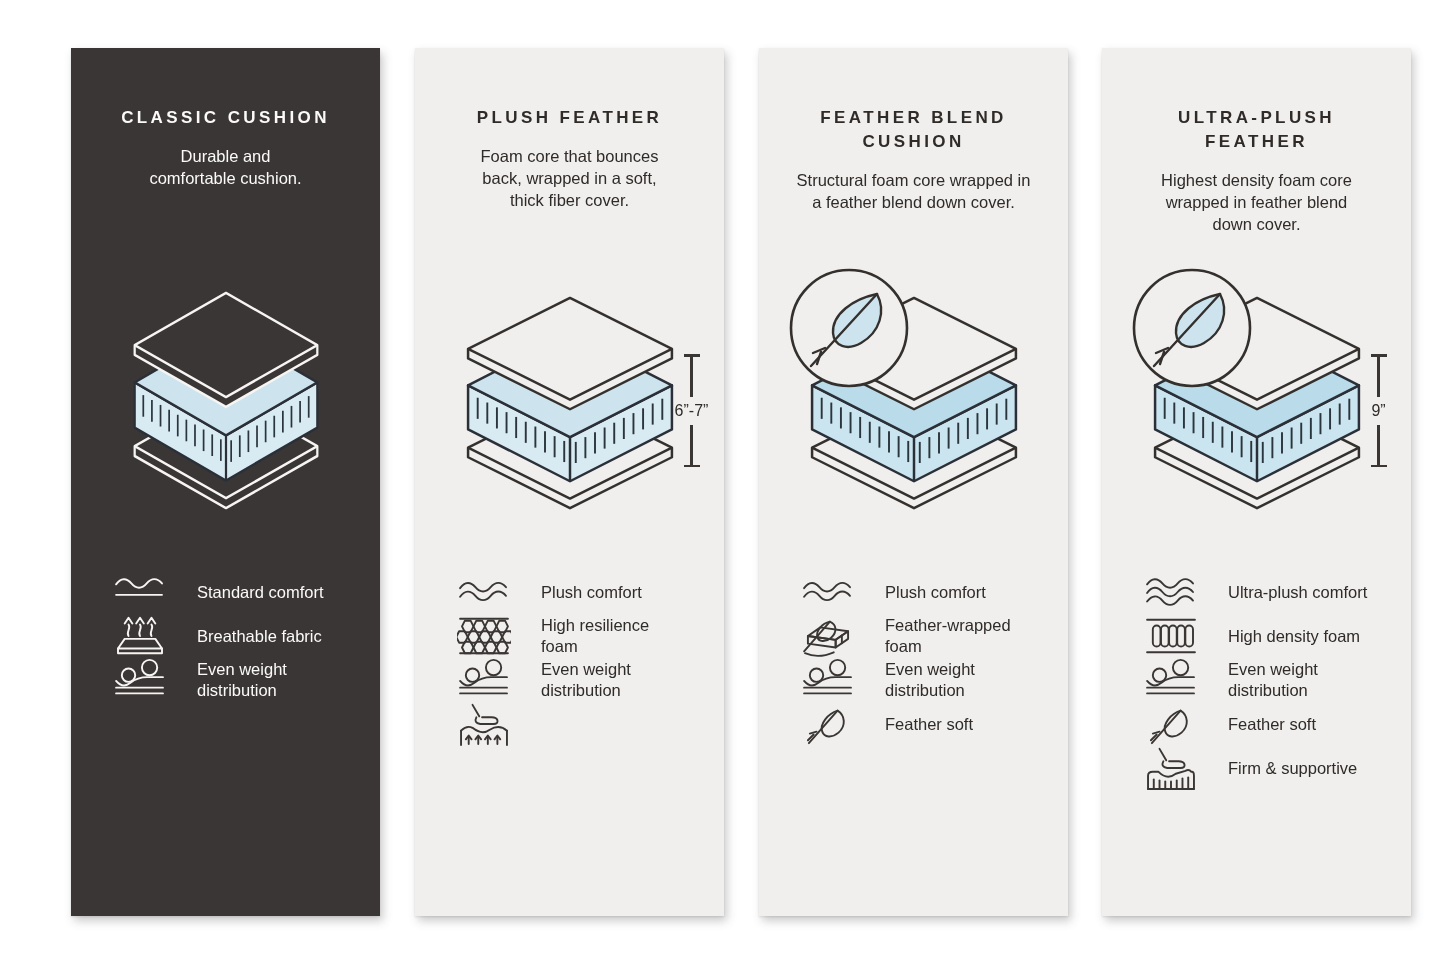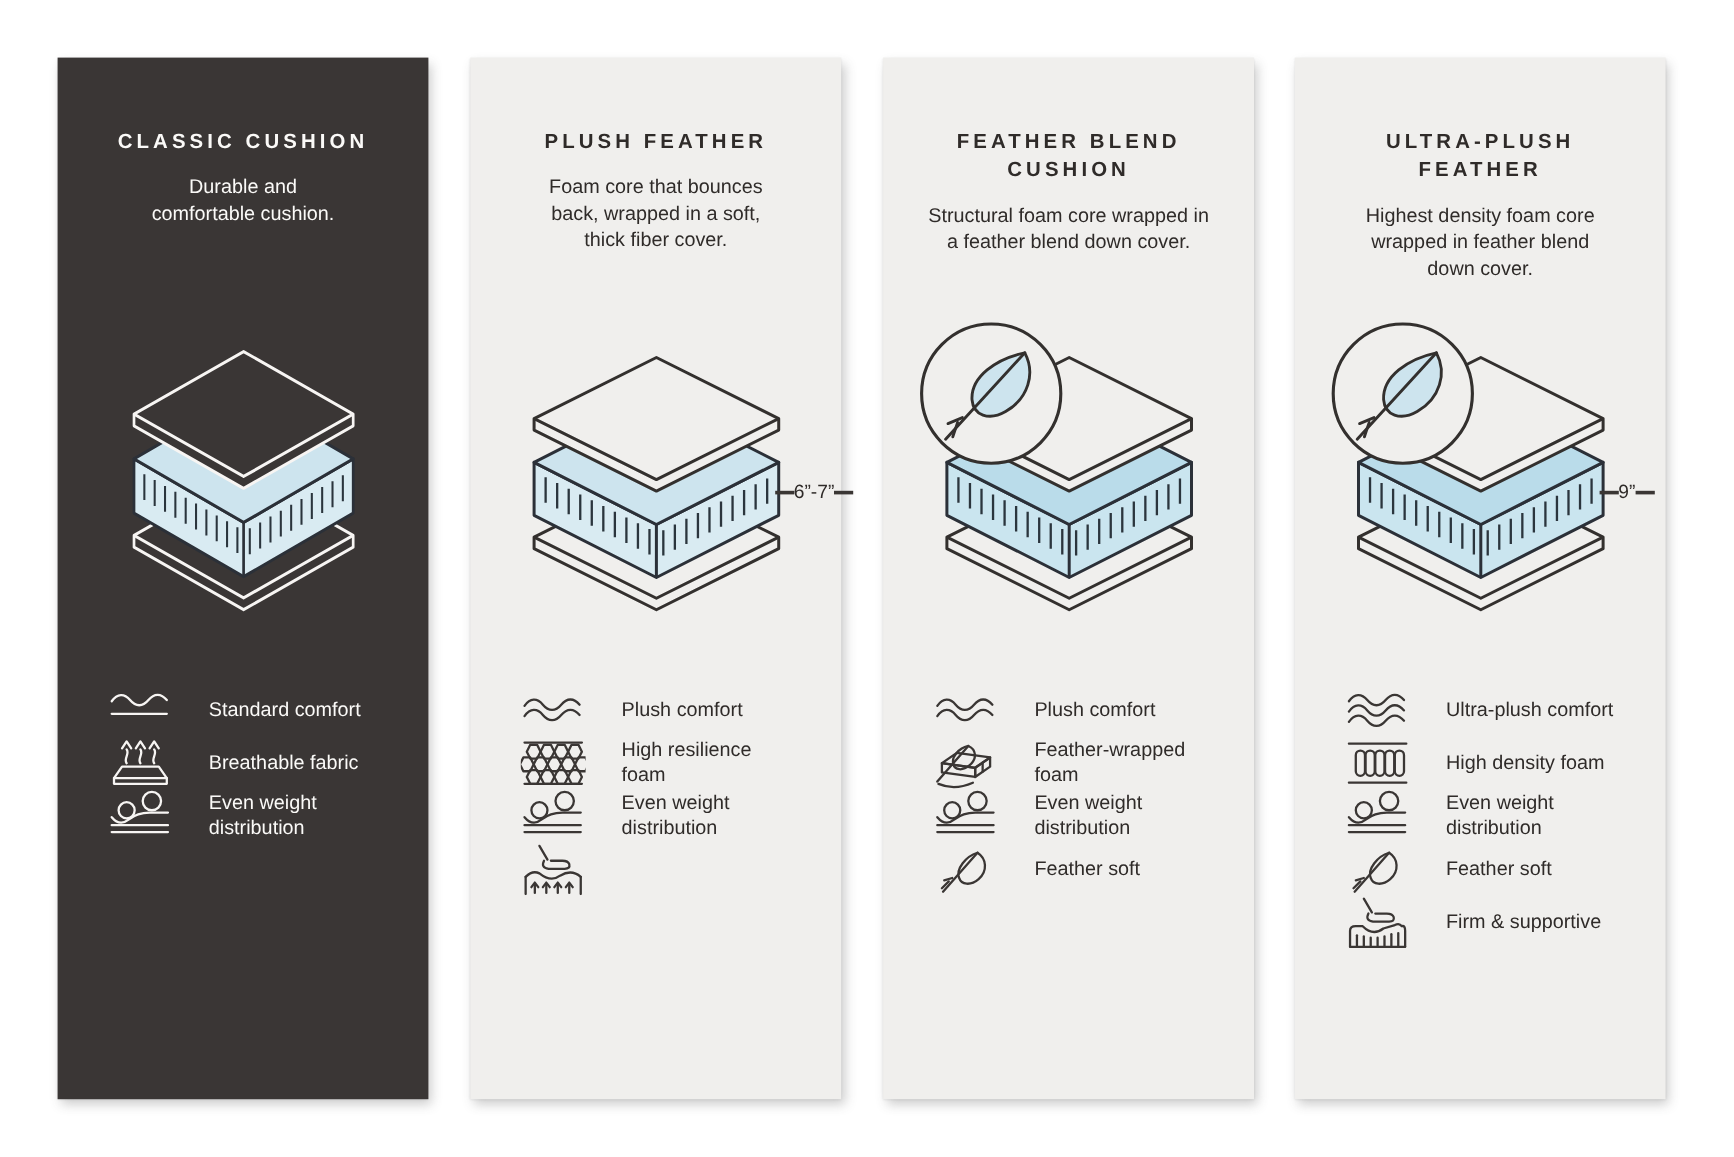--- a/index.html
+++ b/index.html
@@ -8,21 +8,21 @@
     --outline-light:#f7f5f3; --outline-dark:#33302e;
     --foam-stroke:#2b3038; --hatch:#2b353d;
     --foam-top-light:#cde4ee; --foam-side-light:#d9ebf2;
     --foam-top-deep:#badcea; --foam-side-deep:#cae5ef;
   }
   *{margin:0;padding:0;box-sizing:border-box;}
   html,body{width:1445px;height:964px;background:var(--page-bg);
     font-family:"Liberation Sans","DejaVu Sans",sans-serif;overflow:hidden;}
   .board{position:relative;width:1445px;height:964px;}
   .panel{position:absolute;top:48px;width:309px;height:868px;
-    box-shadow:3px 5px 9px rgba(70,70,70,.28), 0 1px 2px rgba(0,0,0,.10);}
+    box-shadow:3px 5px 9px rgba(70,70,70,.28), 0 1px 2px rgba(0,0,0,.10);margin-left:23px;}
   .panel:nth-of-type(1){left:48px;}
   .panel:nth-of-type(2){left:392px;}
   .panel:nth-of-type(3){left:736px;}
   .panel:nth-of-type(4){left:1079px;}
   .theme-dark{background:var(--panel-dark);color:var(--text-on-dark);
     --icon-stroke:var(--outline-light); --cushion-stroke:var(--outline-light);
     --panel-bg-var:var(--panel-dark);
     --foam-top:var(--foam-top-light); --foam-side:var(--foam-side-light);}
   .theme-light{background:var(--panel-light);color:var(--text-dark);
     --icon-stroke:#3a3634; --cushion-stroke:var(--outline-dark);
@@ -53,21 +53,21 @@
   .cushion .foam-edge{stroke:var(--foam-stroke);}
   .cushion .hatch{stroke:var(--hatch);stroke-width:2;}
 
   .badge{position:absolute;left:-2px;top:-30px;width:124px;height:124px;}
   .badge svg{display:block;width:124px;height:124px;}
   .badge circle{fill:var(--panel-bg-var);stroke:var(--outline-dark);stroke-width:2.6;}
   .badge .leaf{fill:var(--foam-top-light);stroke:var(--outline-dark);stroke-width:2.4;stroke-linejoin:round;}
   .badge .quill{fill:none;stroke:var(--outline-dark);stroke-width:2.4;stroke-linecap:round;}
 
   .measure{position:absolute;right:-20px;top:58px;height:113px;width:46px;
-    display:flex;flex-direction:row;align-items:center;}
+    display:flex;flex-direction:column;align-items:center;}
   .m-cap{width:16px;height:2.5px;background:#3a3634;flex:none;}
   .m-line{width:2.5px;flex:1;background:#3a3634;}
   .m-label{flex:none;font-size:16px;color:var(--text-dark);
     padding:5px 0;white-space:nowrap;}
 
   .features{position:absolute;top:522px;left:42px;right:12px;list-style:none;
     display:flex;flex-direction:column;}
   .feature{display:flex;align-items:center;min-height:42px;}
   .ficon{flex:none;width:56px;display:flex;align-items:center;}
   .ficon svg{display:block;width:54px;height:44px;}

